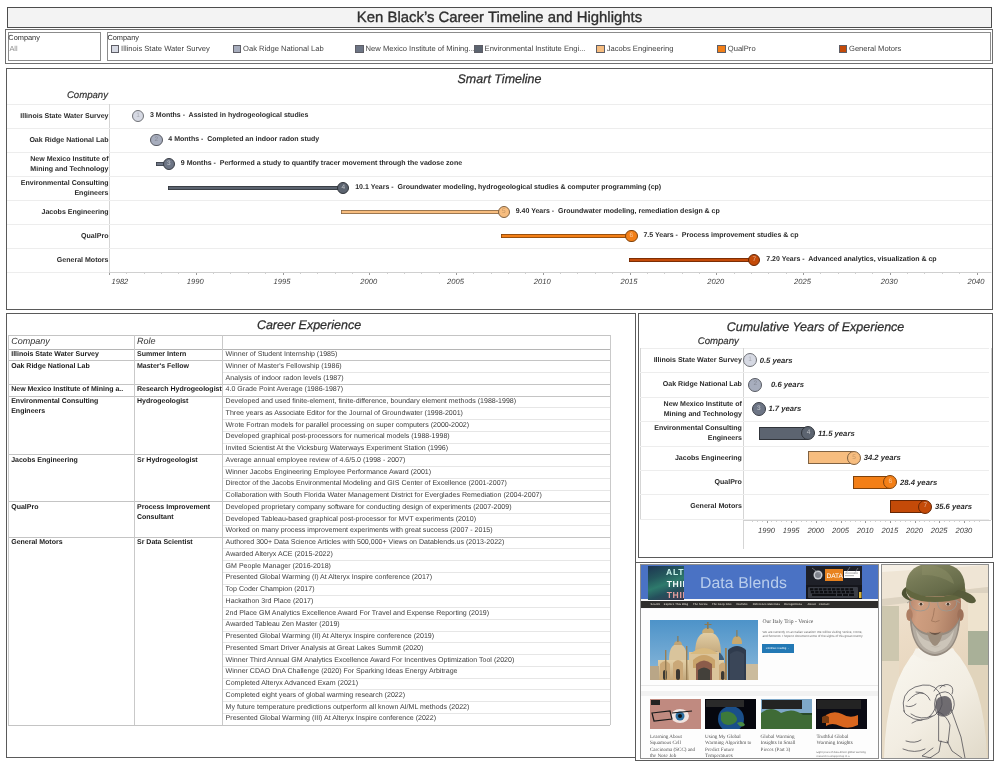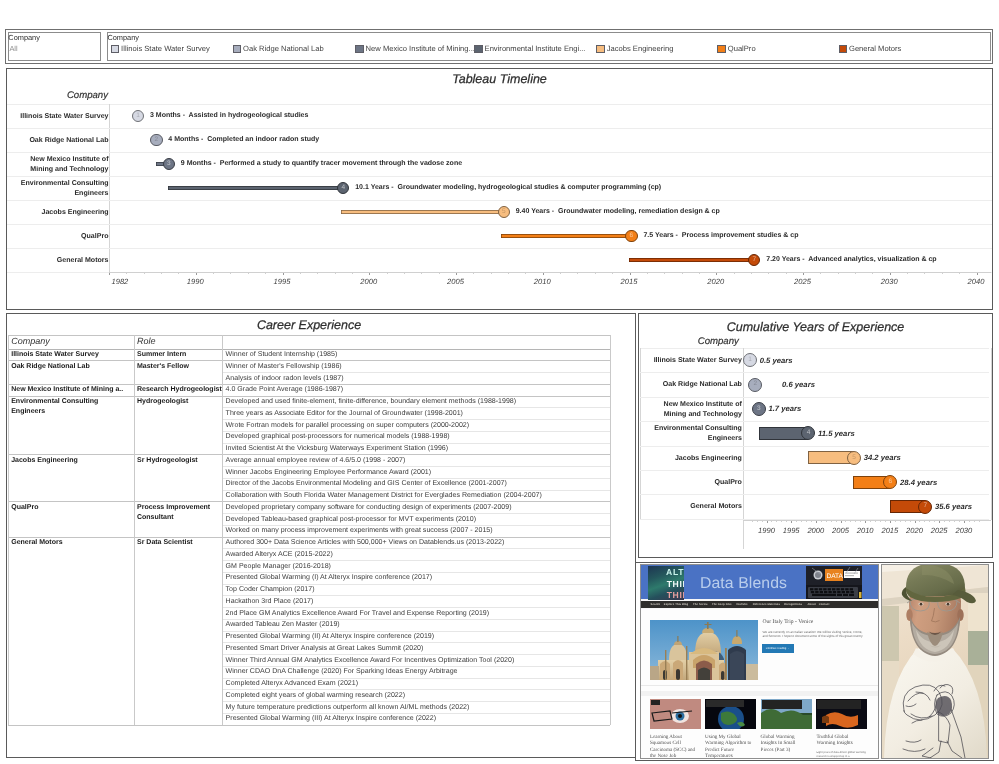--- a/index.html
+++ b/index.html
@@ -97,20 +97,23 @@
   .card-t{position:absolute;left:0;top:34.9px;width:48px;font-size:5.1px;color:#4f4f4f;
      font-family:"Liberation Serif",serif;line-height:6.4px;}
   .card-sub{position:absolute;left:0;top:52px;width:51.1px;font-size:2.7px;color:#6e6e6e;line-height:3.9px;}
 
 </style>
 </head>
 <body>
 
 <div class="page">
 
+  <div id="title-bar">
+    <div id="title-text">Ken Black’s Career Timeline and Highlights</div>
+  </div>
 
   <div id="filter-row">
     <div class="filter-card" id="company-filter">
       <div class="filter-label">Company</div>
       <div id="company-filter-value">All</div>
     </div>
     <div class="filter-card" id="legend-filter">
       <div class="filter-label">Company</div>
       <div class="legend-items" id="legend-items">
           <div class="legend-item" style="left: 0px;">
@@ -139,21 +142,21 @@
           </div>
           <div class="legend-item" style="left: 727.9px;">
             <div class="legend-swatch" style="background: rgb(196, 74, 8);"></div>
             <div class="legend-text">General Motors</div>
           </div>
         </div>
     </div>
   </div>
 
   <div class="panel" id="timeline-panel">
-    <div class="panel-title" style="top:3px">Tableau Timeline</div>
+    <div class="panel-title" style="top:3px">Smart Timeline</div>
     <div id="timeline-plot">
         <div class="field-hdr" style="left: 20px; top: 21px; width: 81px; text-align: right;">Company</div>
         <div class="hline" style="top: 34.8px;"></div>
         <div class="vline" style="left: 102px; top: 34.8px; height: 169.42px;"></div>
         <div class="hline" style="top: 58.86px;"></div>
         <div class="row-label" style="left: 4px; width: 97.5px; top: 42.68px;">Illinois State Water Survey</div>
         <div class="bar" style="left: 126.637px; top: 44.83px; width: 4.3375px; height: 4.2px; background: rgb(214, 217, 227); border: none; box-shadow: rgb(111, 113, 118) 0px 0px 0px 0.7px inset;"></div>
         <div class="marker" style="left: 124.775px; top: 40.63px; width: 12.4px; height: 12.4px; background: rgb(214, 217, 227); border: 1.1px solid rgb(111, 113, 118); color: rgba(0, 0, 0, 0.22);">1</div>
         <div class="barlabel" style="left: 142.975px; top: 42.53px;">3 Months -  Assisted in hydrogeological studies</div>
         <div class="hline" style="top: 82.92px;"></div>
@@ -352,21 +355,21 @@
         <div class="vline" style="left: 103.9px; top: 34px; height: 200.8px;"></div>
         <div class="vline" style="left: 1px; top: 34px; height: 171.8px;"></div>
         <div class="vline" style="left: 352px; top: 34px; height: 171.8px;"></div>
         <div class="hline" style="top: 58.4px; left: 1px; right: 3px;"></div>
         <div class="row-label" style="left: 4px; width: 98.9px; top: 42.05px;">Illinois State Water Survey</div>
         <div class="marker" style="left: 104.07px; top: 39.2px; width: 14px; height: 14px; background: rgb(214, 217, 227); border: 1.2px solid rgb(111, 113, 118); color: rgba(0, 0, 0, 0.22);">1</div>
         <div class="barlabel ital" style="left: 120.67px; top: 41.5px;">0.5 years</div>
         <div class="hline" style="top: 82.8px; left: 1px; right: 3px;"></div>
         <div class="row-label" style="left: 4px; width: 98.9px; top: 66.45px;">Oak Ridge National Lab</div>
         <div class="marker" style="left: 109.3px; top: 63.6px; width: 14px; height: 14px; background: rgb(167, 173, 189); border: 1.2px solid rgb(87, 90, 98); color: rgba(0, 0, 0, 0.22);">2</div>
-        <div class="barlabel ital" style="left: 143px; top: 65.9px;">0.6 years</div>
+        <div class="barlabel ital" style="left: 132px; top: 65.9px;">0.6 years</div>
         <div class="hline" style="top: 107.2px; left: 1px; right: 3px;"></div>
         <div class="row-label" style="left: 4px; width: 98.9px; top: 86px;">New Mexico Institute of Mining and Technology</div>
         <div class="marker" style="left: 112.852px; top: 88px; width: 14px; height: 14px; background: rgb(109, 117, 133); border: 1.2px solid rgb(57, 61, 69); color: rgba(255, 255, 255, 0.55);">3</div>
         <div class="barlabel ital" style="left: 129.452px; top: 90.3px;">1.7 years</div>
         <div class="hline" style="top: 131.6px; left: 1px; right: 3px;"></div>
         <div class="row-label" style="left: 4px; width: 98.9px; top: 110.4px;">Environmental Consulting Engineers</div>
         <div class="bar" style="left: 119.606px; top: 112.9px; width: 49.8334px; height: 13px; background: rgb(92, 100, 112); border-color: rgb(48, 52, 58);"></div>
         <div class="marker" style="left: 162.439px; top: 112.4px; width: 14px; height: 14px; background: rgb(92, 100, 112); border: 1.2px solid rgb(48, 52, 58); color: rgba(255, 255, 255, 0.55);">4</div>
         <div class="barlabel ital" style="left: 179.039px; top: 114.7px;">11.5 years</div>
         <div class="hline" style="top: 156px; left: 1px; right: 3px;"></div>

